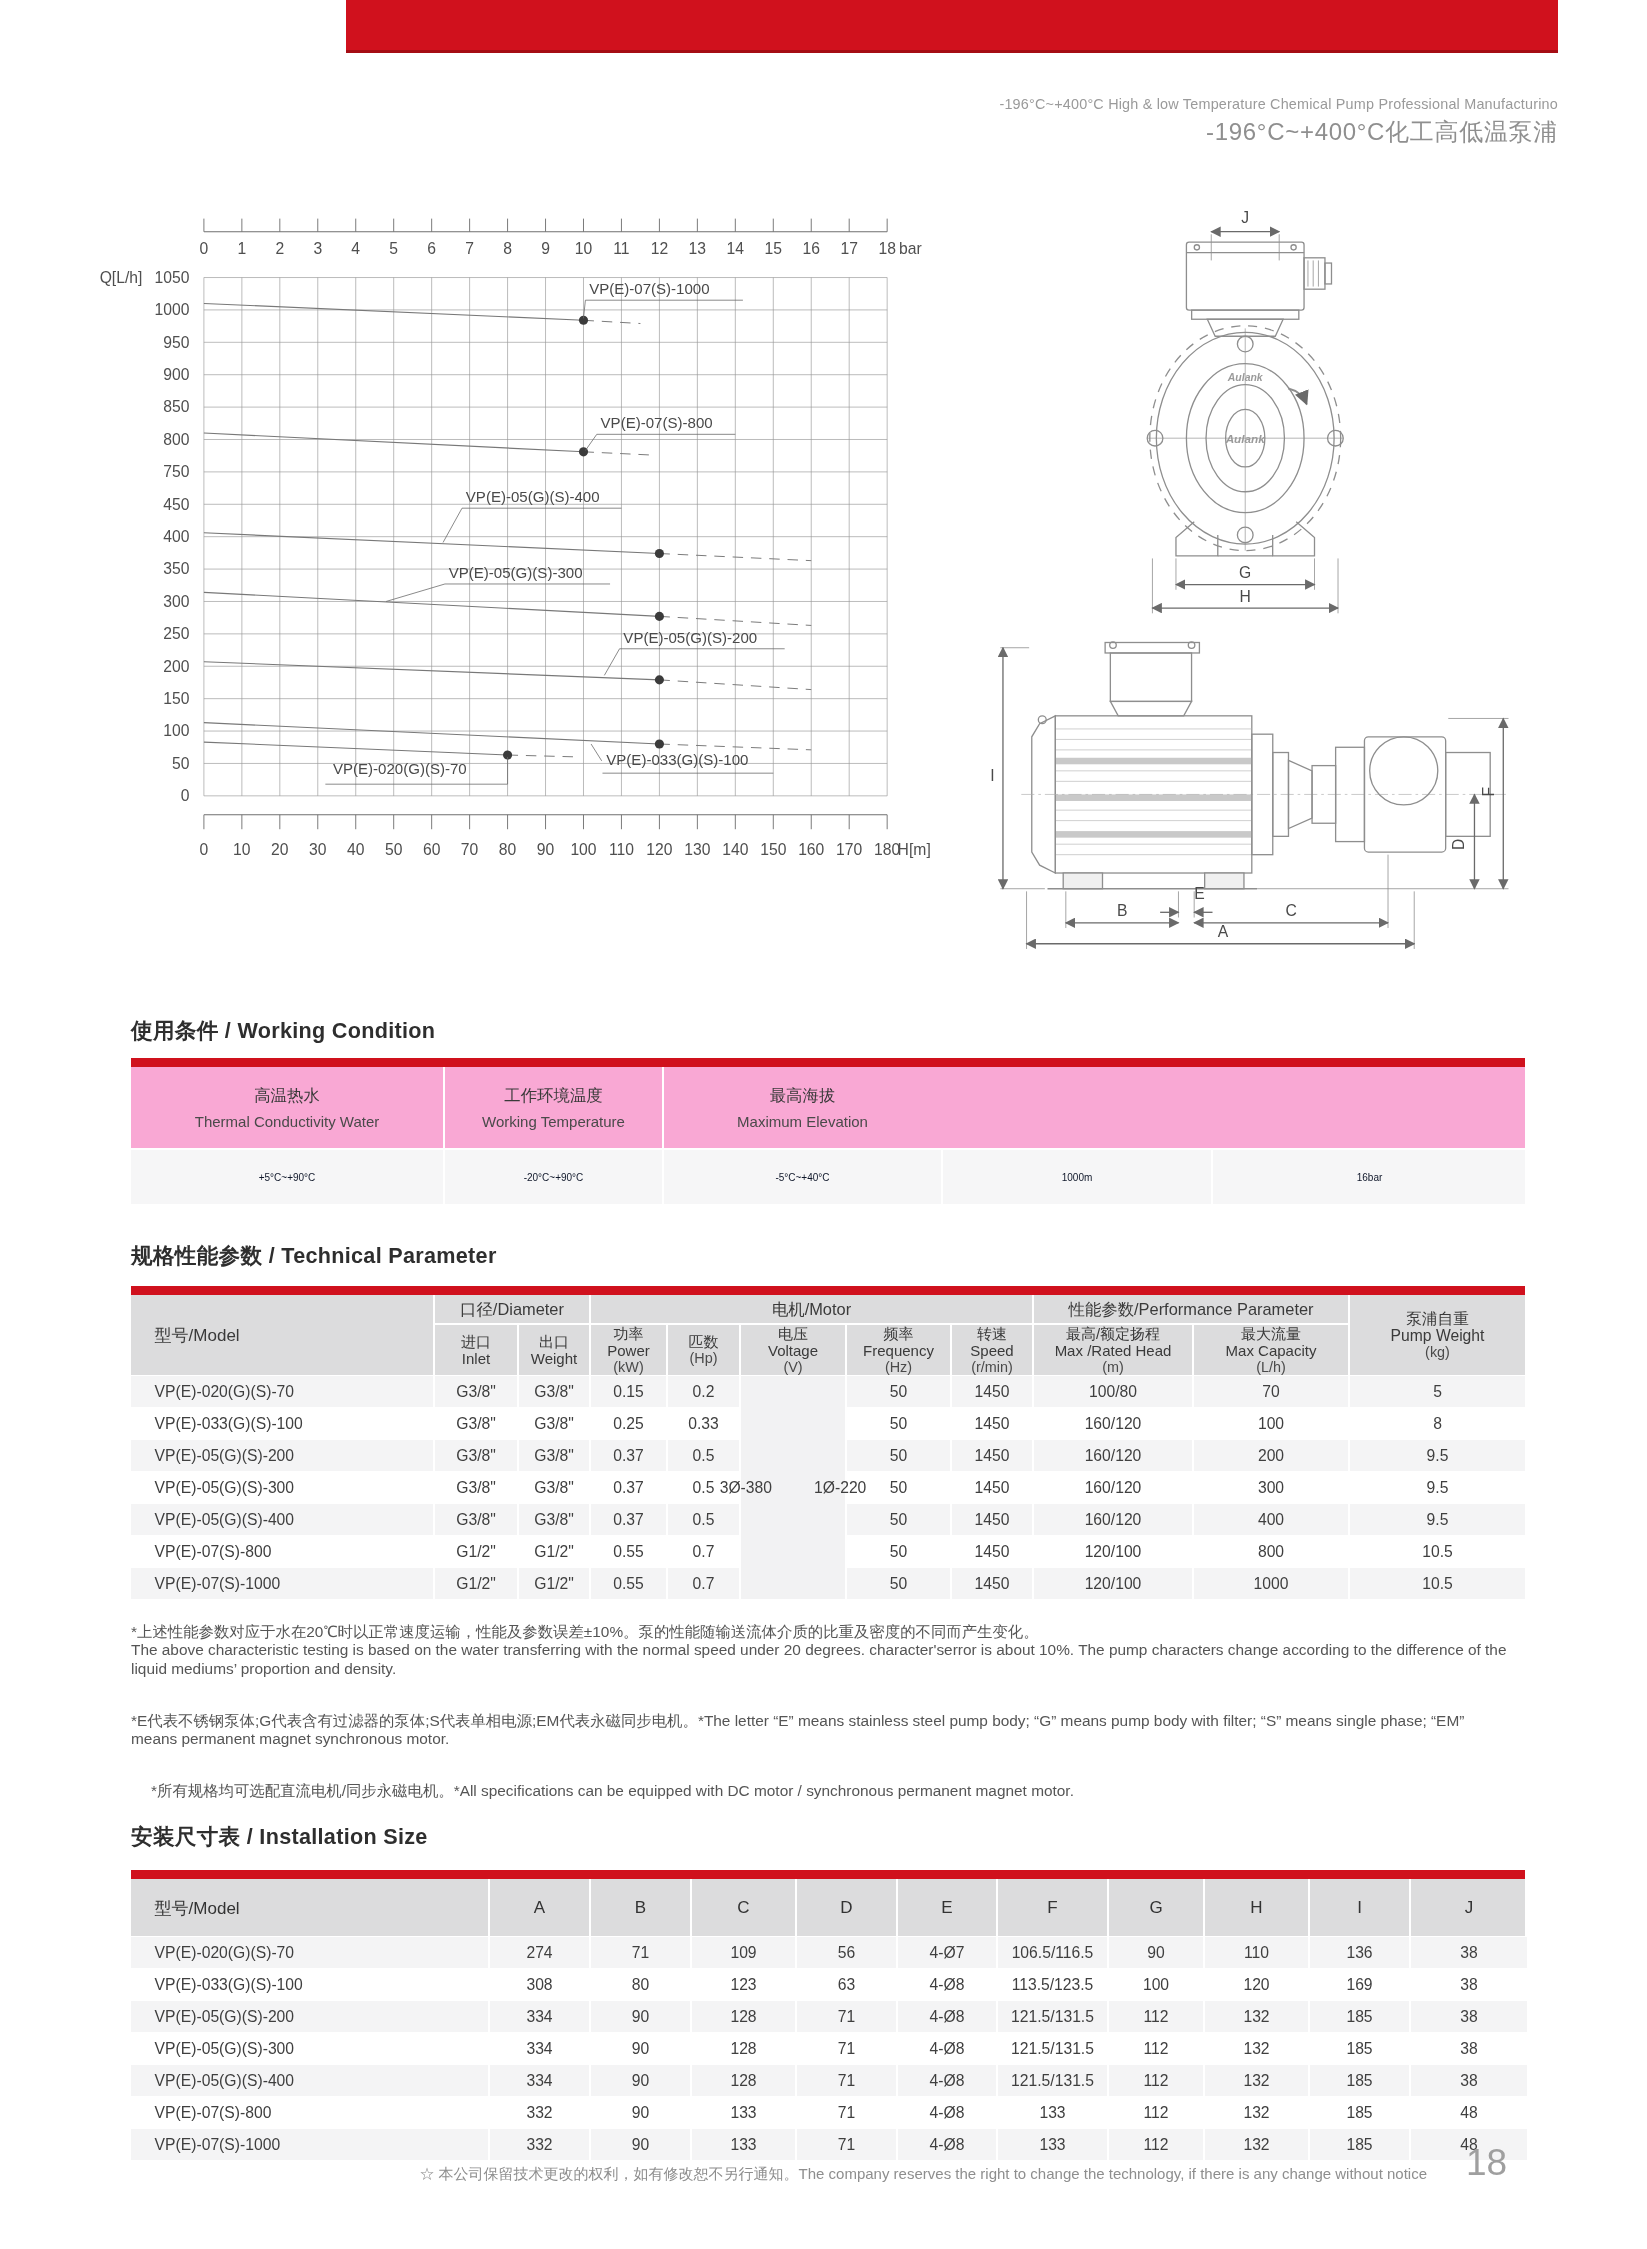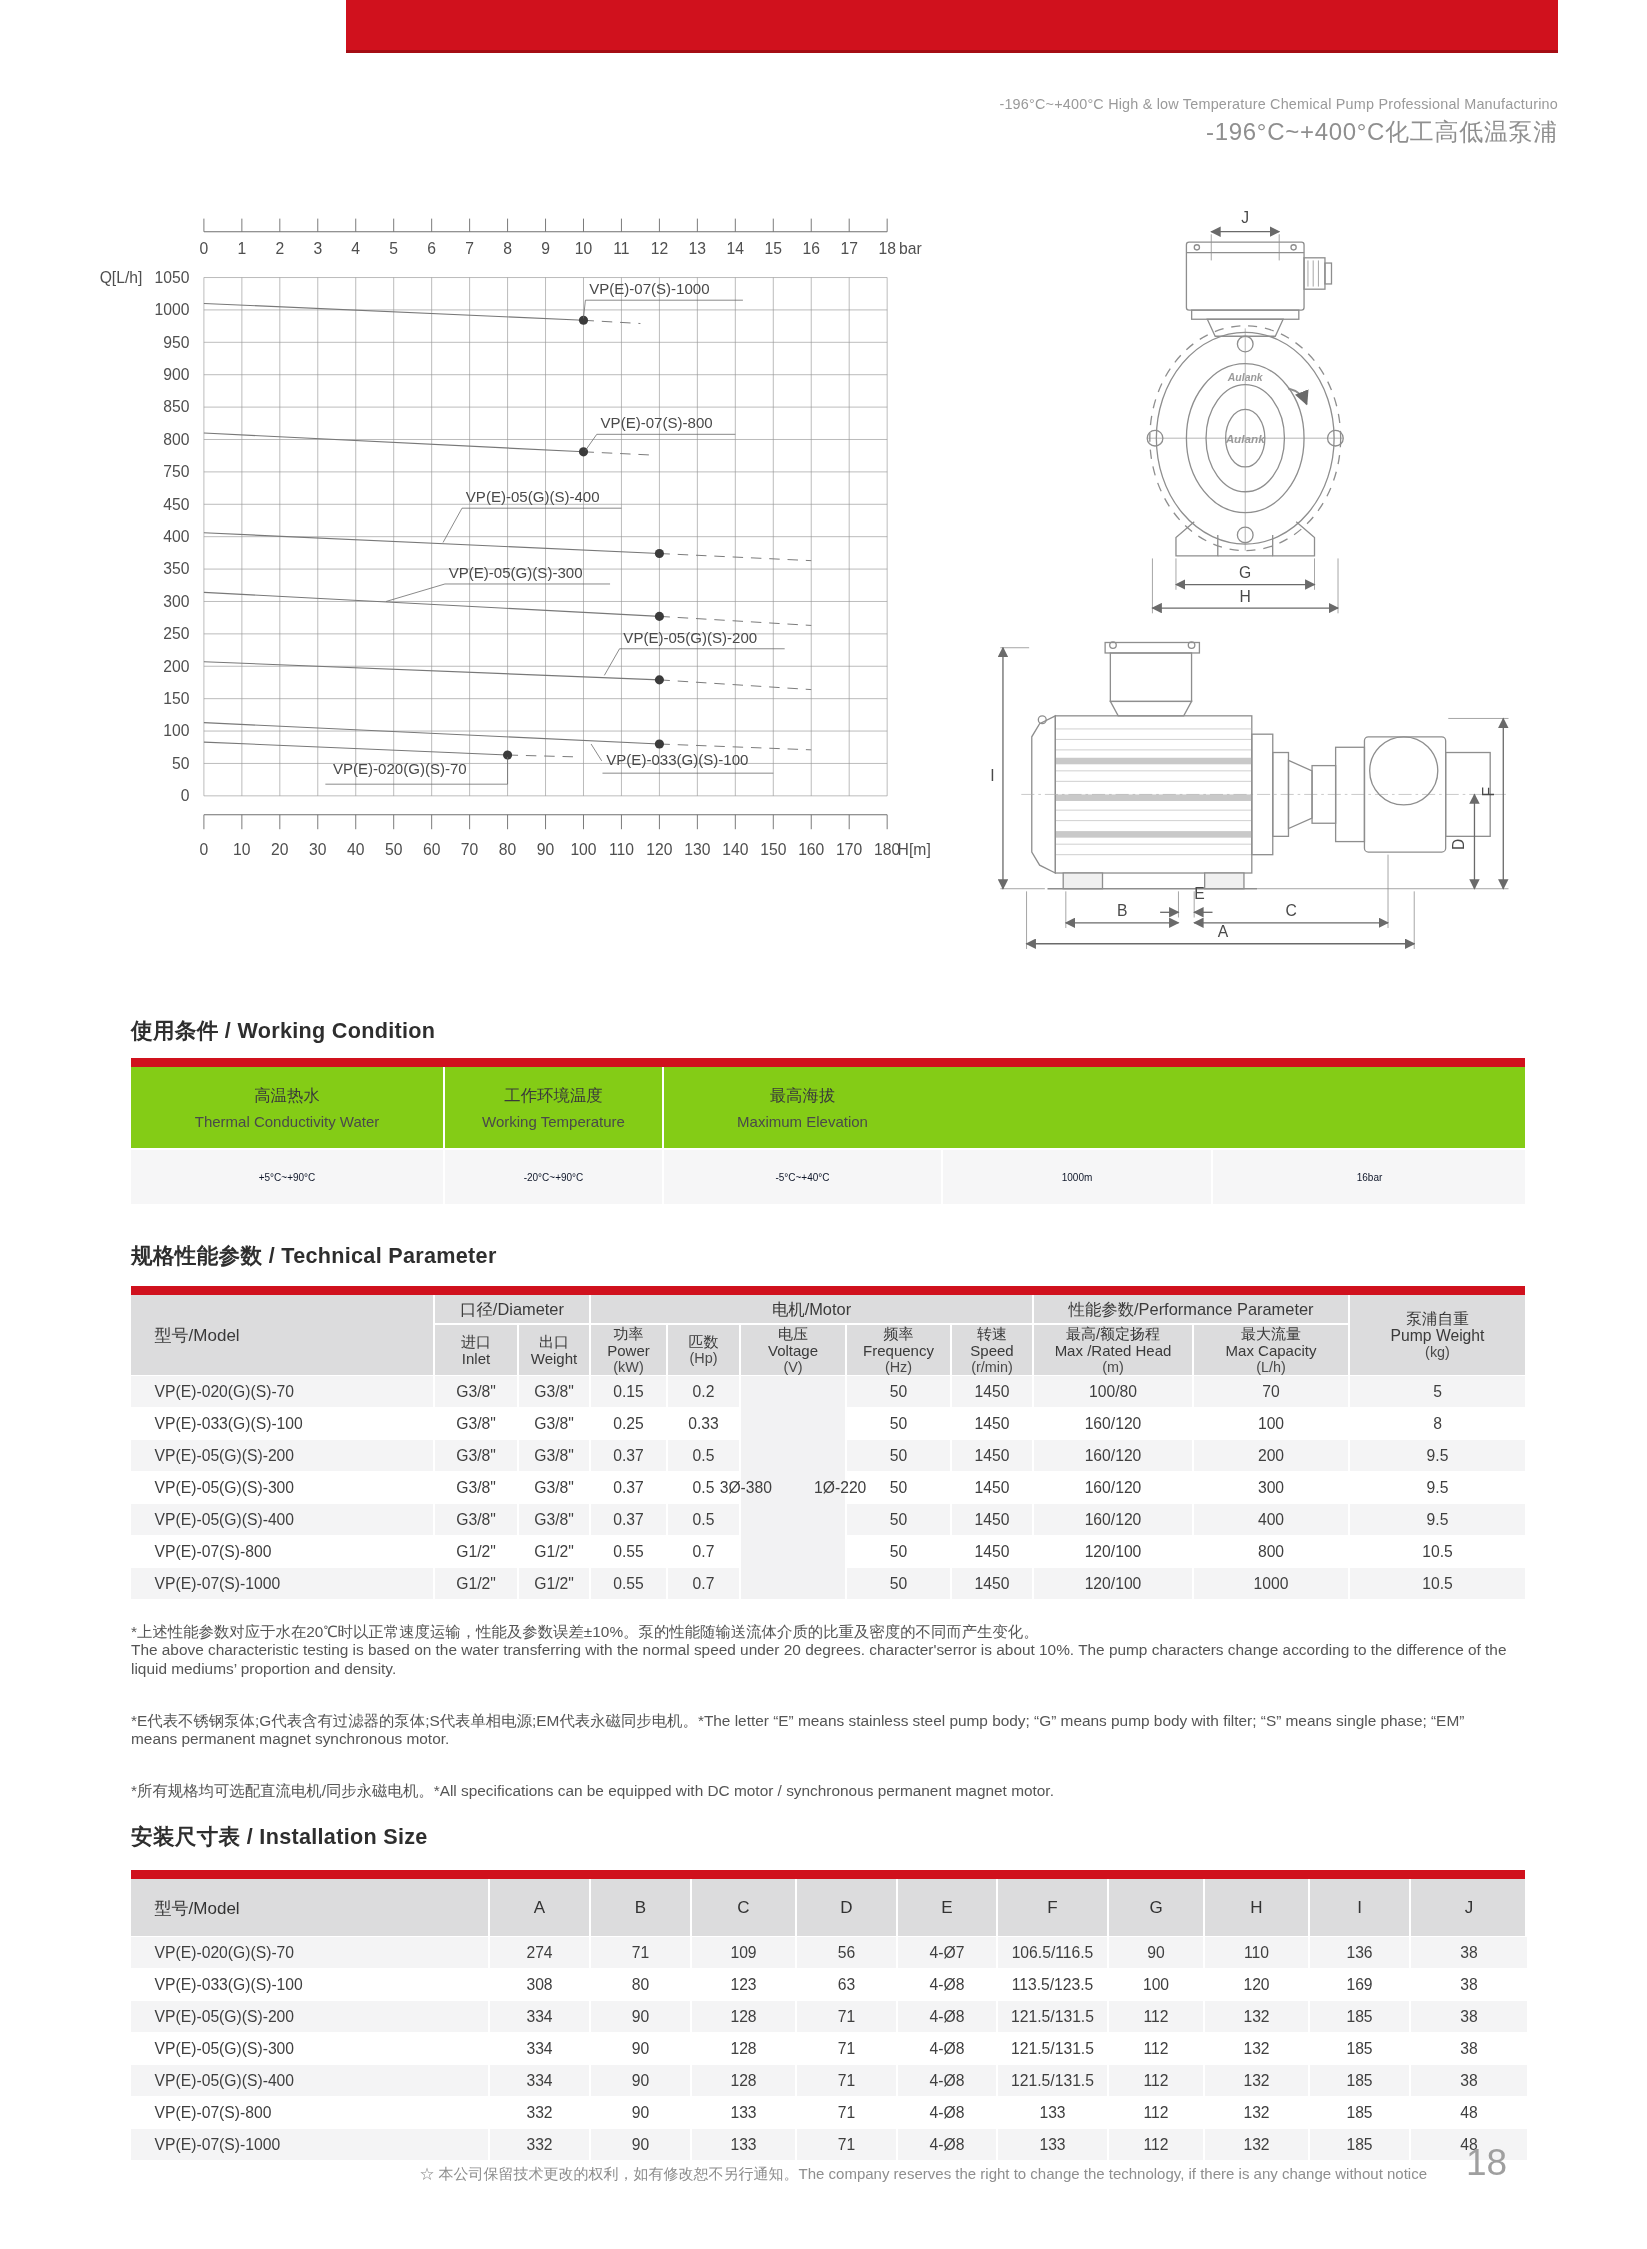--- a/index.html
+++ b/index.html
@@ -12,21 +12,21 @@
   .hdr-line2{font-size:24px;color:#8f8f8f;margin-top:3.9px;letter-spacing:0.7px;}
   
   .chart-wrap{position:absolute;left:73px;top:216px;width:877px;height:661px;}
   .front-wrap{position:absolute;left:1108px;top:208px;width:281px;height:412px;}
   .side-wrap{position:absolute;left:982px;top:632px;width:537px;height:317px;}
   svg text{font-family:"Liberation Sans", sans-serif;}
   
   .sec-title{position:absolute;left:131px;font-size:21.6px;font-weight:600;color:#2e2e2e;letter-spacing:0.3px;}
   .sec-bar{position:absolute;left:131px;width:1394px;height:9.2px;}
   
-  .wc-header{position:absolute;left:131px;top:1067px;width:1394px;height:81px;background:#84cc16;
+  .wc-header{position:absolute;left:131px;top:1067px;width:1394px;height:81px;background:#f9a8d4;
              display:grid;grid-template-columns:312px 219px 279px 270px 315px;}
   .wc-hcell{display:flex;flex-direction:column;align-items:center;justify-content:center;gap:5.9px;border-left:2.6px solid #fff;}
   .wc-hcell:first-child{border-left:none;}
   .wc-hcell .cn{font-size:16.4px;color:#3a3a3a;}
   .wc-hcell .en{font-size:15px;color:#4a4a4a;}
   .wc-values{position:absolute;left:131px;top:1150px;width:1394px;height:54px;background:#f6f6f7;
              display:grid;grid-template-columns:312px 219px 279px 270px 315px;}
   .wc-vcell{display:flex;align-items:center;justify-content:center;font-size:10px;color:#0f172a;border-left:2.6px solid #fff;}
   .wc-vcell:first-child{border-left:none;}
   
@@ -551,21 +551,21 @@
       <div class="tc rowA" style="grid-area: 7 / 10;">1000</div>
       <div class="tc rowA" style="grid-area: 7 / 11;">10.5</div>
       <div class="volt-cell">
         <div>3Ø-380</div>
         <div>1Ø-220</div>
       </div>
     </div>
 
   <div class="note" id="note-0" style="top:1623px;"><span class="cnb">*上述性能参数对应于水在20℃时以正常速度运输，性能及参数误差±10%。泵的性能随输送流体介质的比重及密度的不同而产生变化。</span><span>The above characteristic testing is based on the water transferring with the normal speed under 20 degrees.  character'serror is about 10%. The pump characters change according to the difference of the liquid mediums’ proportion and density.</span></div>
   <div class="note" id="note-1" style="top:1712px;"><span>*E代表不锈钢泵体;G代表含有过滤器的泵体;S代表单相电源;EM代表永磁同步电机。</span><span>*The letter “E” means stainless steel pump body; “G” means pump body with filter; “S” means single phase; “EM” means permanent magnet synchronous motor.</span></div>
-  <div class="note" id="note-2" style="top:1782px;"><span>*所有规格均可选配直流电机/同步永磁电机。</span><span>*All specifications can be equipped with DC motor / synchronous permanent magnet motor.</span></div>
+  <div class="note" id="note-2" style="top:1782px;margin-left:20px;"><span>*所有规格均可选配直流电机/同步永磁电机。</span><span>*All specifications can be equipped with DC motor / synchronous permanent magnet motor.</span></div>
 
   <div class="sec-title" style="top:1822px;">安装尺寸表 / Installation Size</div>
   <div class="sec-bar" style="top: 1870px; background: rgb(208, 17, 29);"></div>
   <div class="is-header" id="is-header">
       <div class="is-hcell">型号/Model</div>
       <div class="is-hcell">A</div>
       <div class="is-hcell">B</div>
       <div class="is-hcell">C</div>
       <div class="is-hcell">D</div>
       <div class="is-hcell">E</div>

